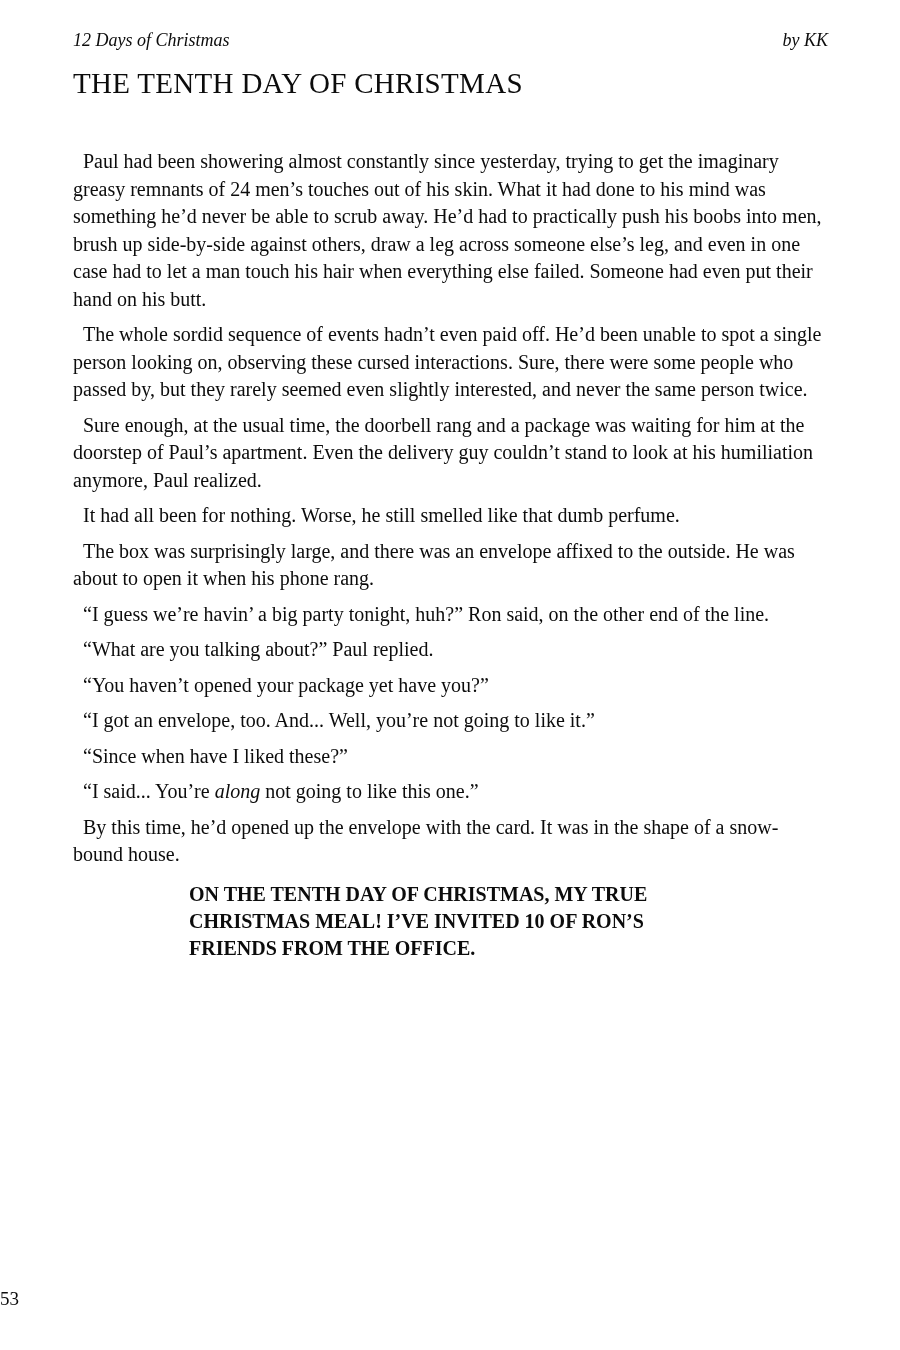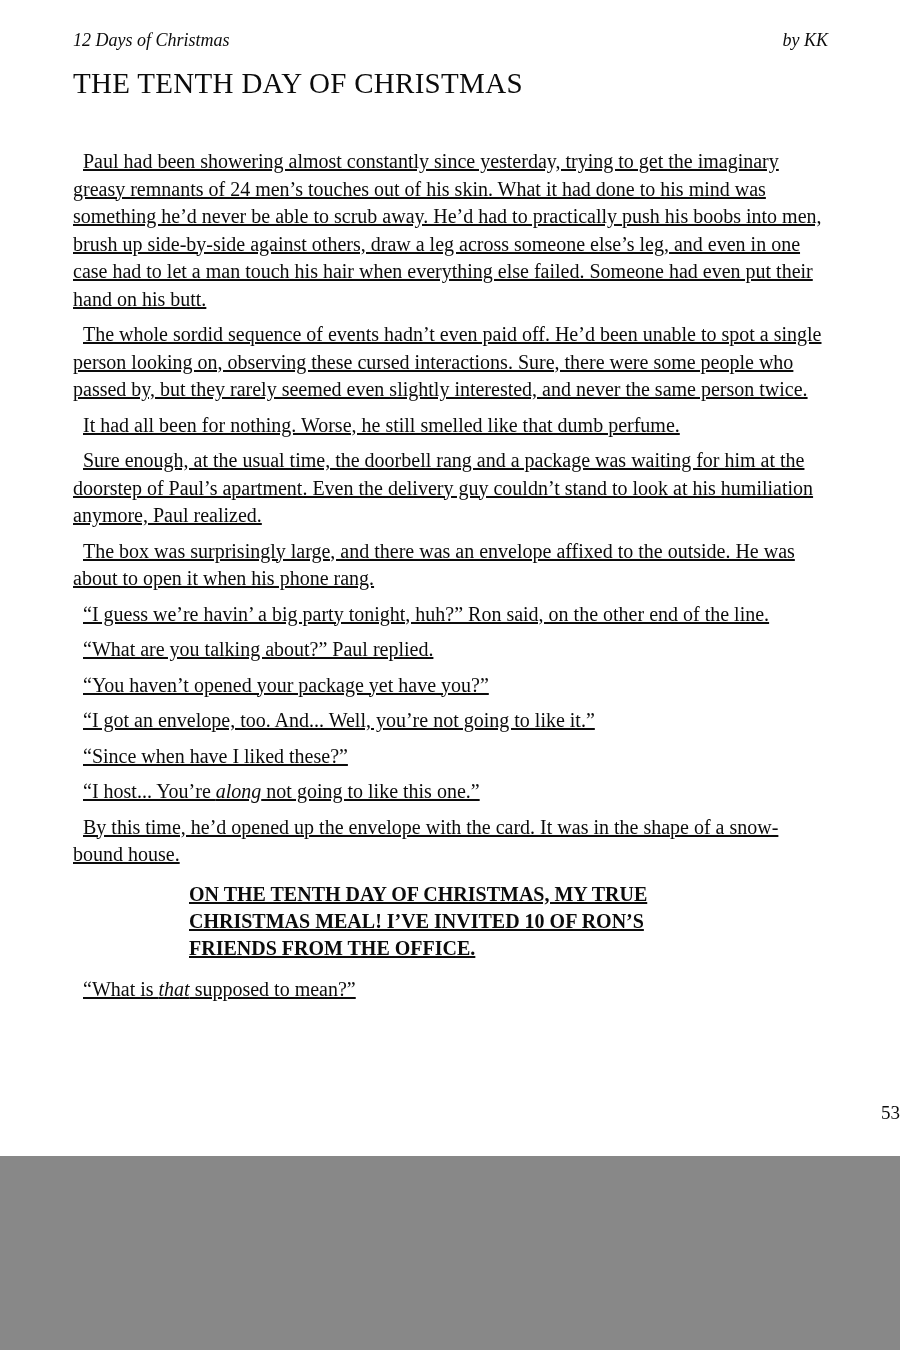--- a/index.html
+++ b/index.html
@@ -3,21 +3,21 @@
 <meta charset="utf-8">
 <style>
   html, body {
     margin: 0;
     padding: 0;
     background: #888;
   }
   .page {
     position: relative;
     width: 900px;
-    height: 1156px;
+    height: 1350px;
     margin: 0 auto;
     background: #ffffff;
     color: #0c0c0c;
     font-family: "Liberation Serif", "DejaVu Serif", serif;
     overflow: hidden;
   }
   .page-inner {
     padding: 30px 72px 0 73px;
   }
   .running-header {
@@ -35,78 +35,76 @@
     line-height: 33px;
     font-weight: normal;
     letter-spacing: 0.3px;
   }
   .story {
     margin-top: 48px;
     font-size: 20px;
     line-height: 27.5px;
     text-align: left;
     hyphens: auto;
-    text-decoration: underline;
     -webkit-hyphens: auto;
   }
   .story p.para {
     margin: 0 0 8px 0;
     text-indent: 10px;
   }
   .story p.para em {
     font-style: italic;
   }
   .quote {
     margin: 12px 0 14px 116px;
     font-weight: bold;
     font-size: 20px;
     line-height: 27px;
   }
   .page-footer {
     position: absolute;
     left: 0;
     right: 0;
-    bottom: 32px;
-    text-align: right;
+    bottom: 40px;
+    text-align: left;
     font-size: 19px;
     line-height: 22px;
   }
 </style>
 </head>
 <body>
 
 <div class="page">
   <div class="page-inner">
 
     <div class="running-header">
       <span>12 Days of Christmas</span>
       <span>by KK</span>
     </div>
 
     <h1 class="chapter-title">THE TENTH DAY OF CHRISTMAS</h1>
 
     <div class="story">
         <p class="para"><span>Paul had been showering almost constantly since yesterday, trying to get the imaginary greasy remnants of 24 men’s touches out of his skin. What it had done to his mind was something he’d never be able to scrub away. He’d had to practically push his boobs into men, brush up side-by-side against others, draw a leg across someone else’s leg, and even in one case had to let a man touch his hair when everything else failed. Someone had even put their hand on his butt.</span></p>
         <p class="para"><span>The whole sordid sequence of events hadn’t even paid off. He’d been unable to spot a single person looking on, observing these cursed interactions. Sure, there were some people who passed by, but they rarely seemed even slightly interested, and never the same person twice.</span></p>
+        <p class="para"><span>Sure enough, at the usual time, the doorbell rang and a package was waiting for him at the doorstep of Paul’s apartment. Even the delivery guy couldn’t stand to look at his humiliation anymore, Paul realized.</span></p>
         <p class="para"><span>It had all been for nothing. Worse, he still smelled like that dumb perfume.</span></p>
-        <p class="para"><span>Sure enough, at the usual time, the doorbell rang and a package was waiting for him at the doorstep of Paul’s apartment. Even the delivery guy couldn’t stand to look at his humiliation anymore, Paul realized.</span></p>
         <p class="para"><span>The box was surprisingly large, and there was an envelope affixed to the outside. He was about to open it when his phone rang.</span></p>
         <p class="para"><span>“I guess we’re havin’ a big party tonight, huh?” Ron said, on the other end of the line.</span></p>
         <p class="para"><span>“What are you talking about?” Paul replied.</span></p>
         <p class="para"><span>“You haven’t opened your package yet have you?”</span></p>
         <p class="para"><span>“I got an envelope, too. And... Well, you’re not going to like it.”</span></p>
         <p class="para"><span>“Since when have I liked these?”</span></p>
-        <p class="para"><span>“I host... You’re </span><em>along</em><span> not going to like this one.”</span></p>
+        <p class="para"><span>“I said... You’re </span><em>along</em><span> not going to like this one.”</span></p>
         <p class="para"><span>By this time, he’d opened up the envelope with the card. It was in the shape of a snow-bound house.</span></p>
         <div class="quote">
           <div class="quote-line">ON THE TENTH DAY OF CHRISTMAS, MY TRUE</div>
           <div class="quote-line">CHRISTMAS MEAL! I’VE INVITED 10 OF RON’S</div>
           <div class="quote-line">FRIENDS FROM THE OFFICE.</div>
         </div>
-        <p class="para"><span>“What is </span><em>that</em><span> supposed to mean?”</span></p>
       </div>
 
   </div>
 
   <div class="page-footer">
     <span>53</span>
   </div>
 </div>
 
 </body></html>

